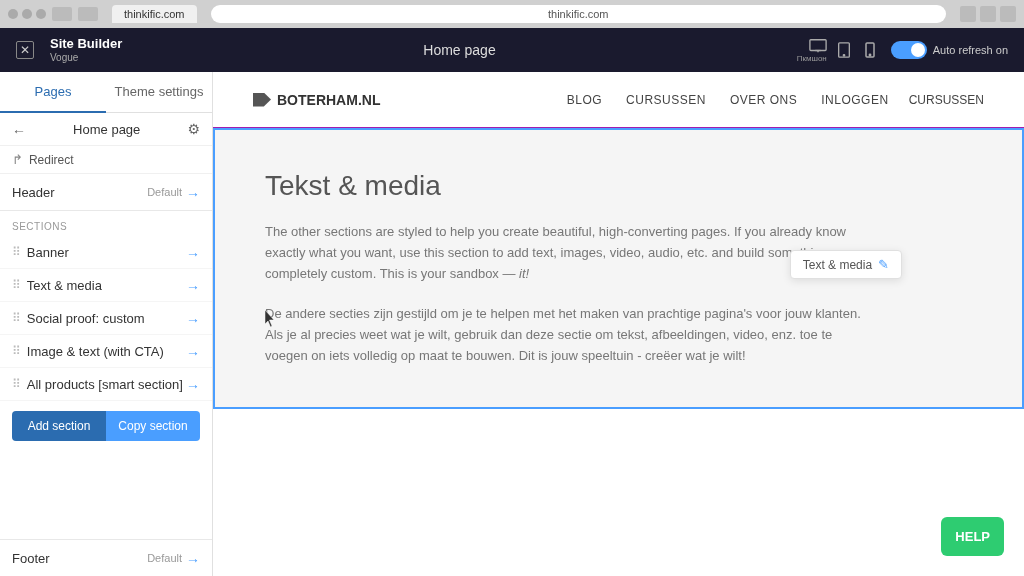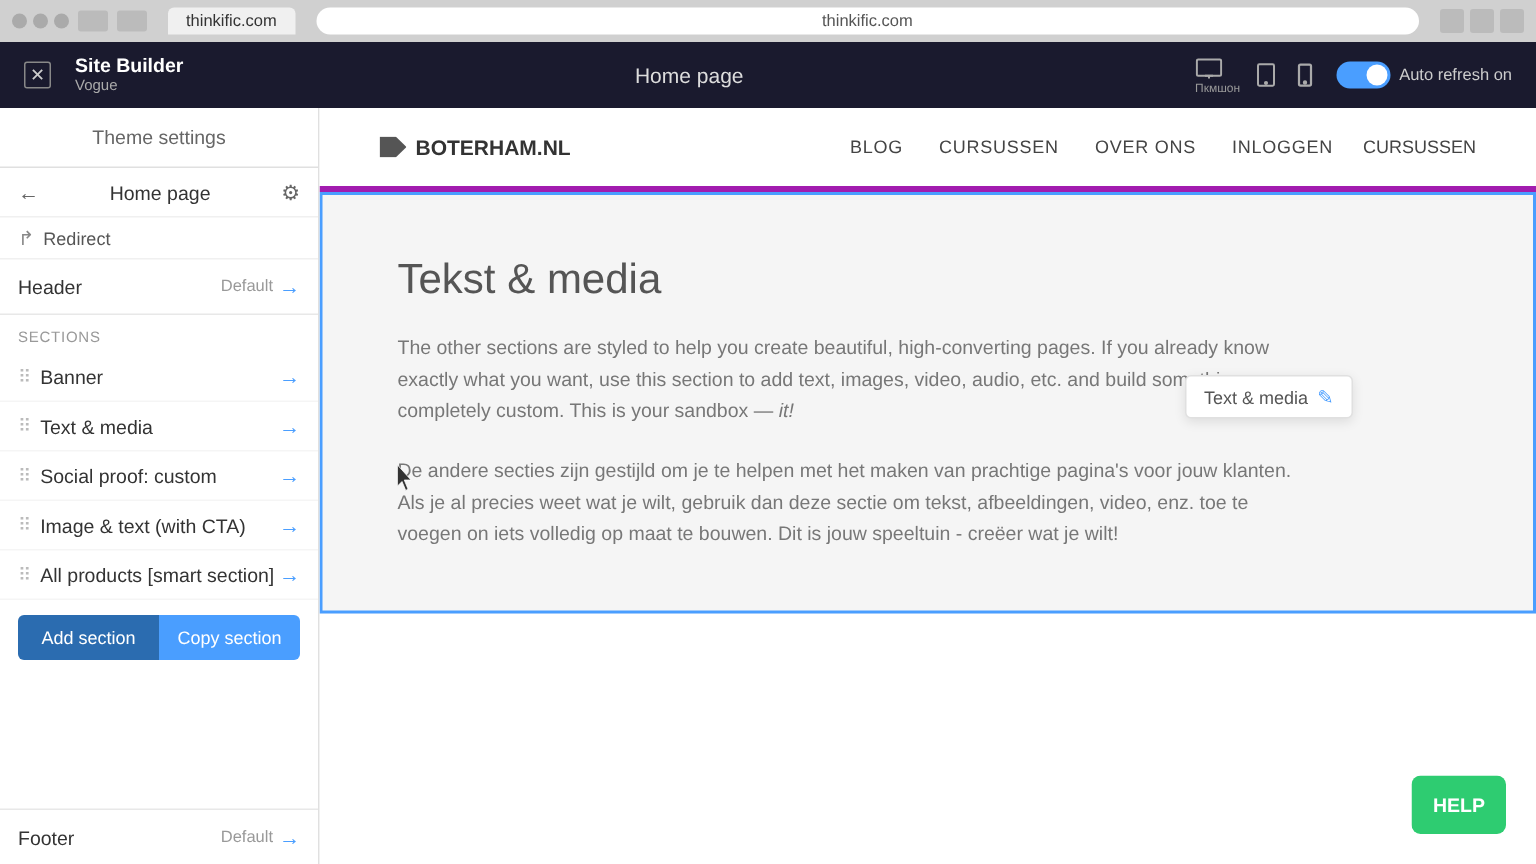--- a/index.html
+++ b/index.html
@@ -72,21 +72,21 @@
     .app-topbar-brand .title { font-size: 13px; font-weight: 600; color: white; }
     .app-topbar-brand .subtitle { font-size: 10px; color: #aaa; }
     .app-topbar-center { flex: 1; text-align: center; font-size: 14px; color: #ddd; }
     .app-topbar-right {
       display: flex;
       align-items: center;
       gap: 12px;
     }
     .device-icons { display: flex; gap: 8px; align-items: center; }
     .device-icon { 
-      display: flex; flex-direction: column; align-items: flex-start;
+      display: flex; flex-direction: column; align-items: flex-end;
       font-size: 9px; color: #aaa; cursor: pointer;
     }
     .device-icon svg { width: 18px; height: 16px; }
     .toggle-switch {
       display: flex; align-items: center; gap: 6px;
       font-size: 11px; color: #ccc;
     }
     .toggle {
       width: 36px; height: 18px;
       background: #4a9eff;
@@ -247,21 +247,21 @@
       min-height: 100%;
     }
 
     
     .website-nav {
       display: flex;
       align-items: center;
       padding: 0 40px;
       height: 56px;
       background: white;
-      border-bottom: 4px solid #a21caf;
+      border-bottom: 1px solid #a21caf;
     }
     .website-logo {
       display: flex;
       align-items: center;
       gap: 6px;
       font-size: 14px;
       font-weight: 700;
       color: #333;
       margin-right: auto;
     }
@@ -467,20 +467,21 @@
         <span>Auto refresh on</span>
       </div>
     </div>
   </div>
 
   <div class="main-content">
 
     <div class="sidebar">
 
       <div class="sidebar-tabs">
+        <div class="sidebar-tab active">Pages</div>
         <div class="sidebar-tab">Theme settings</div>
       </div>
 
       <div class="sidebar-nav">
         <div class="sidebar-back">←</div>
         <div class="sidebar-page-name">Home page</div>
         <div class="sidebar-gear">⚙</div>
       </div>
 
       <div class="sidebar-redirect">

